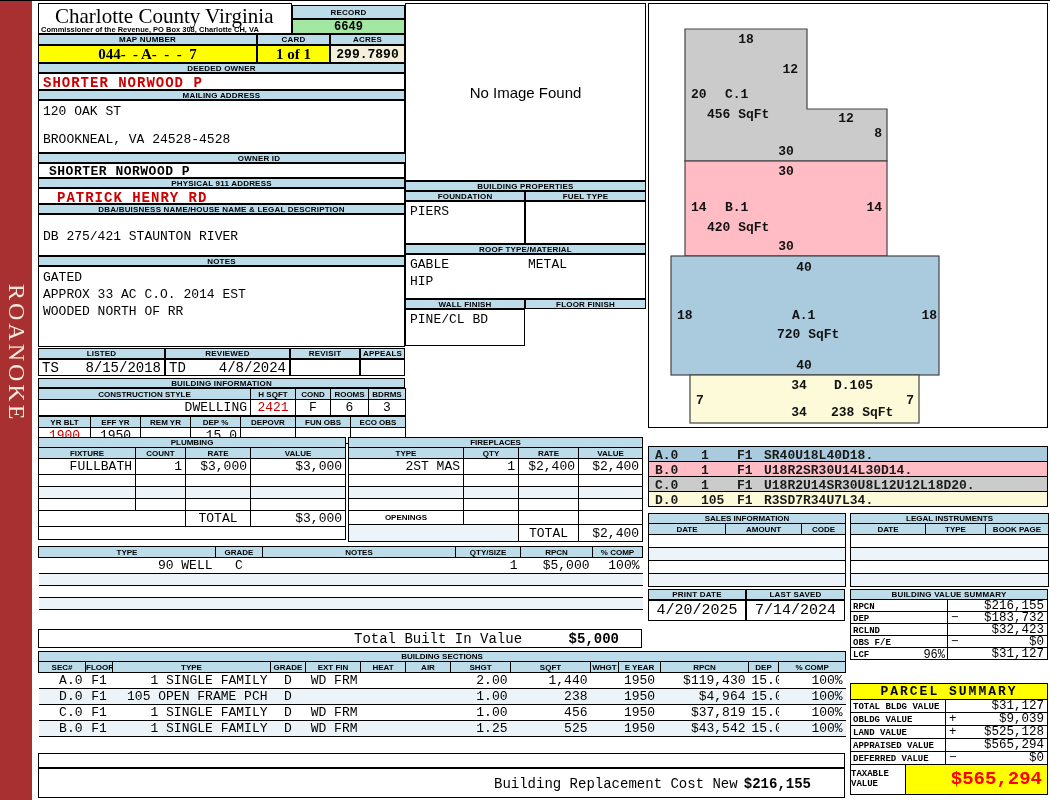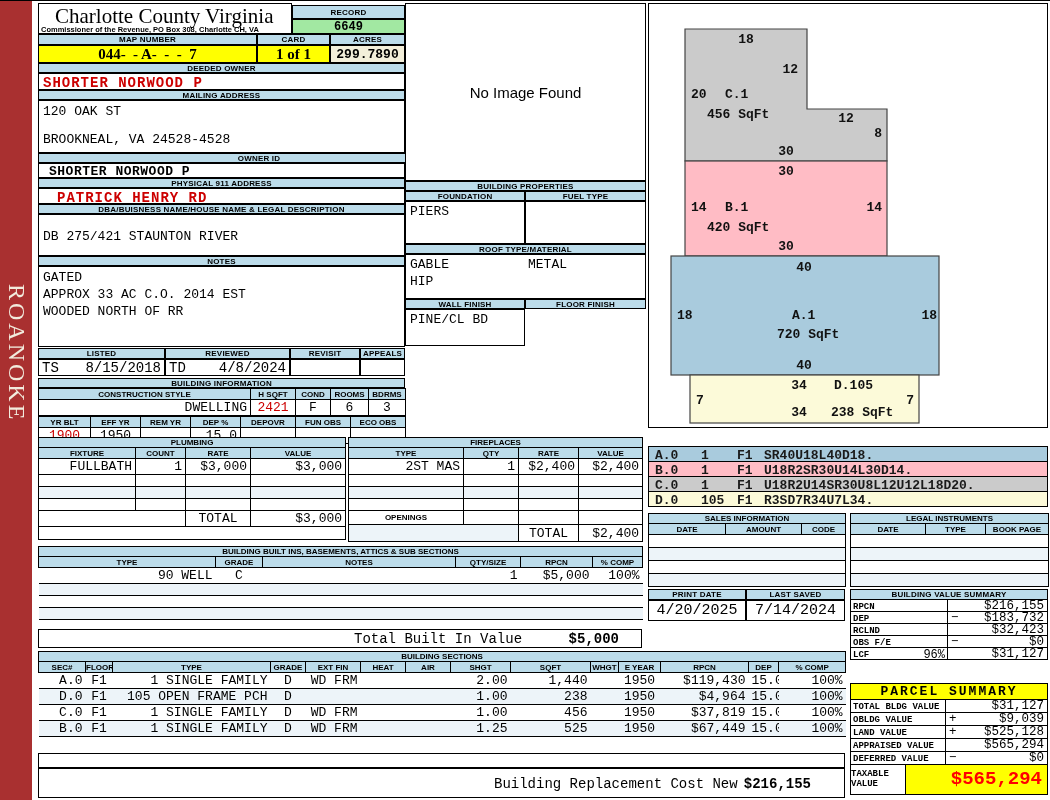--- a/index.html
+++ b/index.html
@@ -301,23 +301,20 @@
     <table class="tbl" style="width:604px">
       <colgroup>
           <col style="width:177px">
           <col style="width:47px">
           <col style="width:193px">
           <col style="width:65px">
           <col style="width:72px">
           <col style="width:50px">
         </colgroup>
       <tbody>
-          <tr class="t">
-            <td class="ttl" colspan="6">BUILDING BUILT INS, BASEMENTS, ATTICS &amp; SUB SECTIONS</td>
-          </tr>
       <tr class="h">
         <td class="hd">TYPE</td>
         <td class="hd">GRADE</td>
         <td class="hd">NOTES</td>
         <td class="hd">QTY/SIZE</td>
         <td class="hd">RPCN</td>
         <td class="hd">% COMP</td>
       </tr>
       <tr class="d nov">
         <td class="l">90 WELL</td>
@@ -450,21 +447,21 @@
             <td class="c">F1</td>
             <td class="l">1 SINGLE FAMILY</td>
             <td class="c">D</td>
             <td class="l">WD FRM</td>
             <td></td>
             <td></td>
             <td class="r">1.25</td>
             <td class="r">525</td>
             <td></td>
             <td class="c">1950</td>
-            <td class="r">$67,449</td>
+            <td class="r">$43,542</td>
             <td class="r">15.0</td>
             <td class="r">100%</td>
       </tr>
     </tbody>
       </table>
   </div>
 
   <div class="box" style="left:38px;top:752px;width:807px;height:15px"></div>
   <div class="box" style="left:38px;top:767px;width:807px;height:30px">
     <span style="position:absolute;left:455px;top:7px;font:14px 'Liberation Mono',monospace">Building Replacement Cost New</span>

